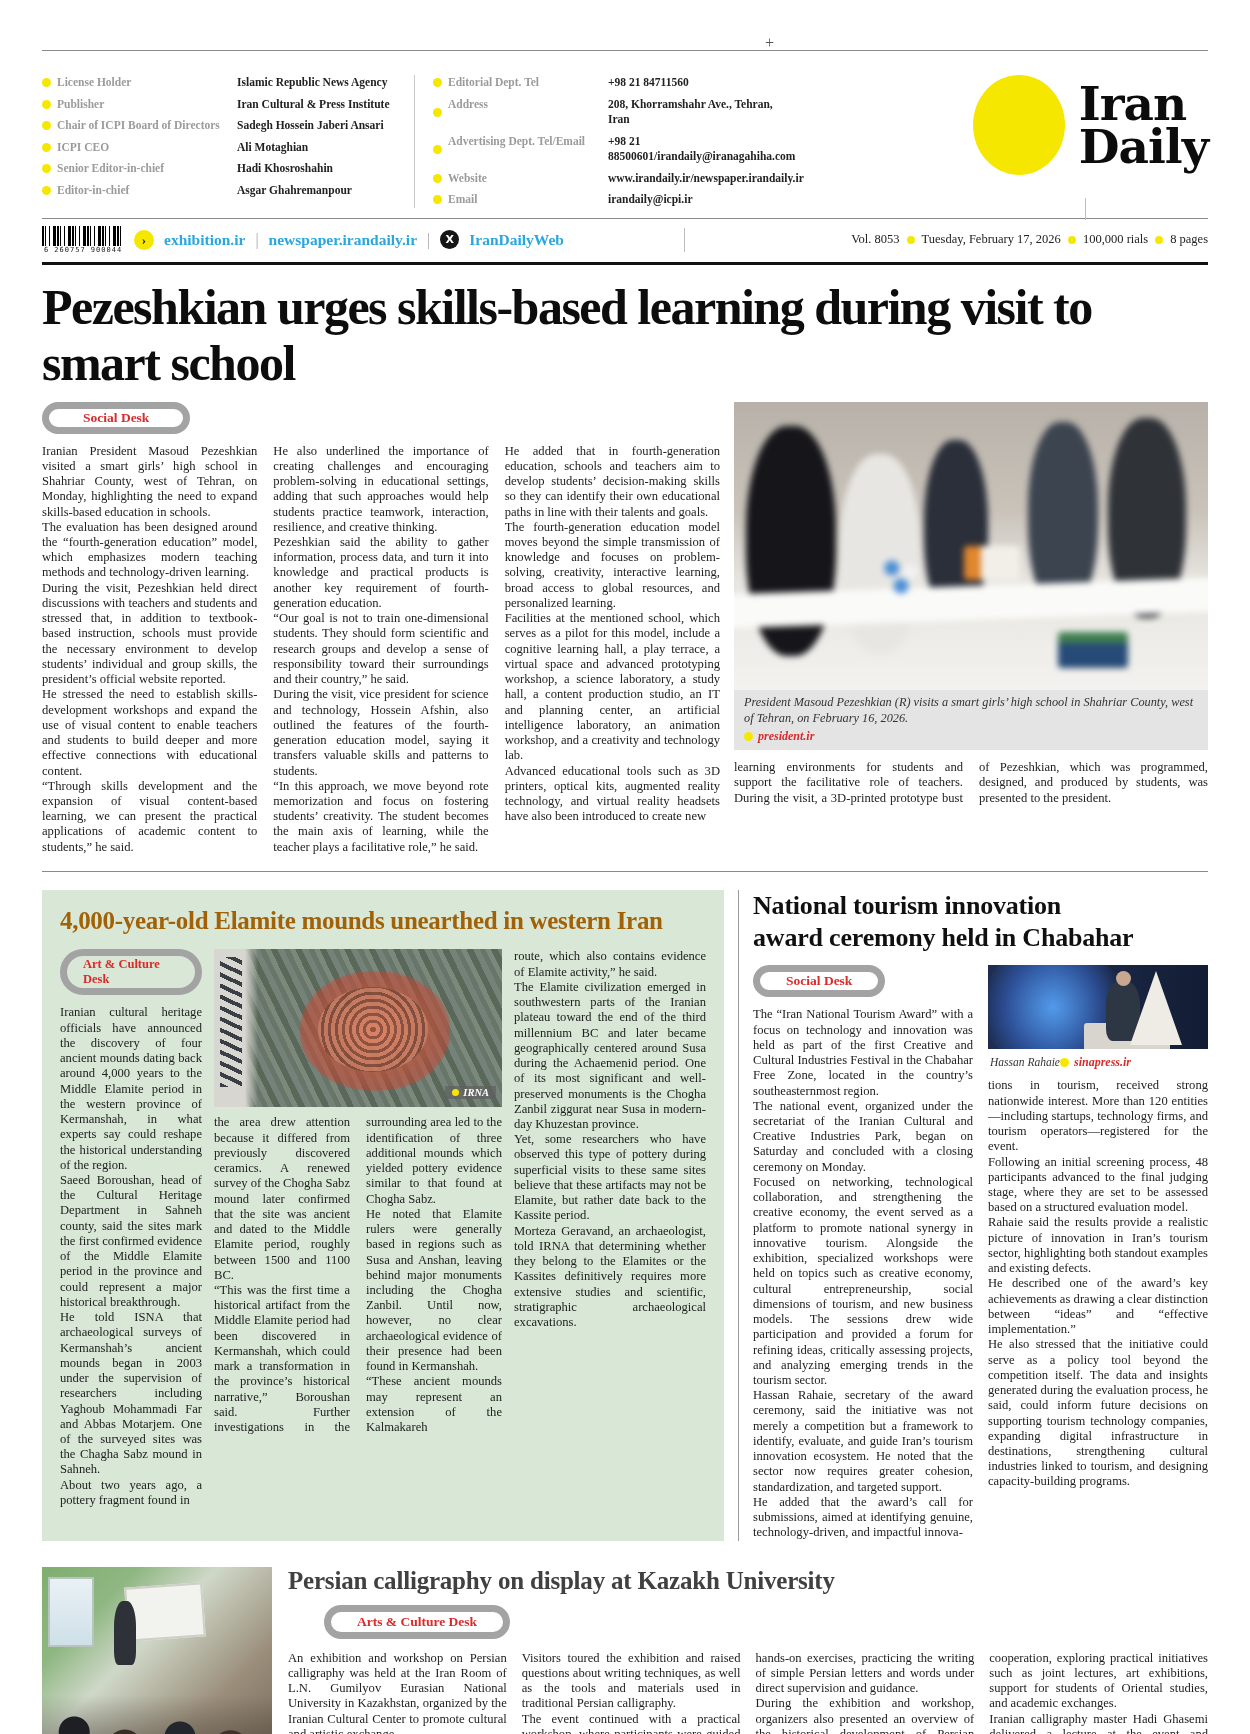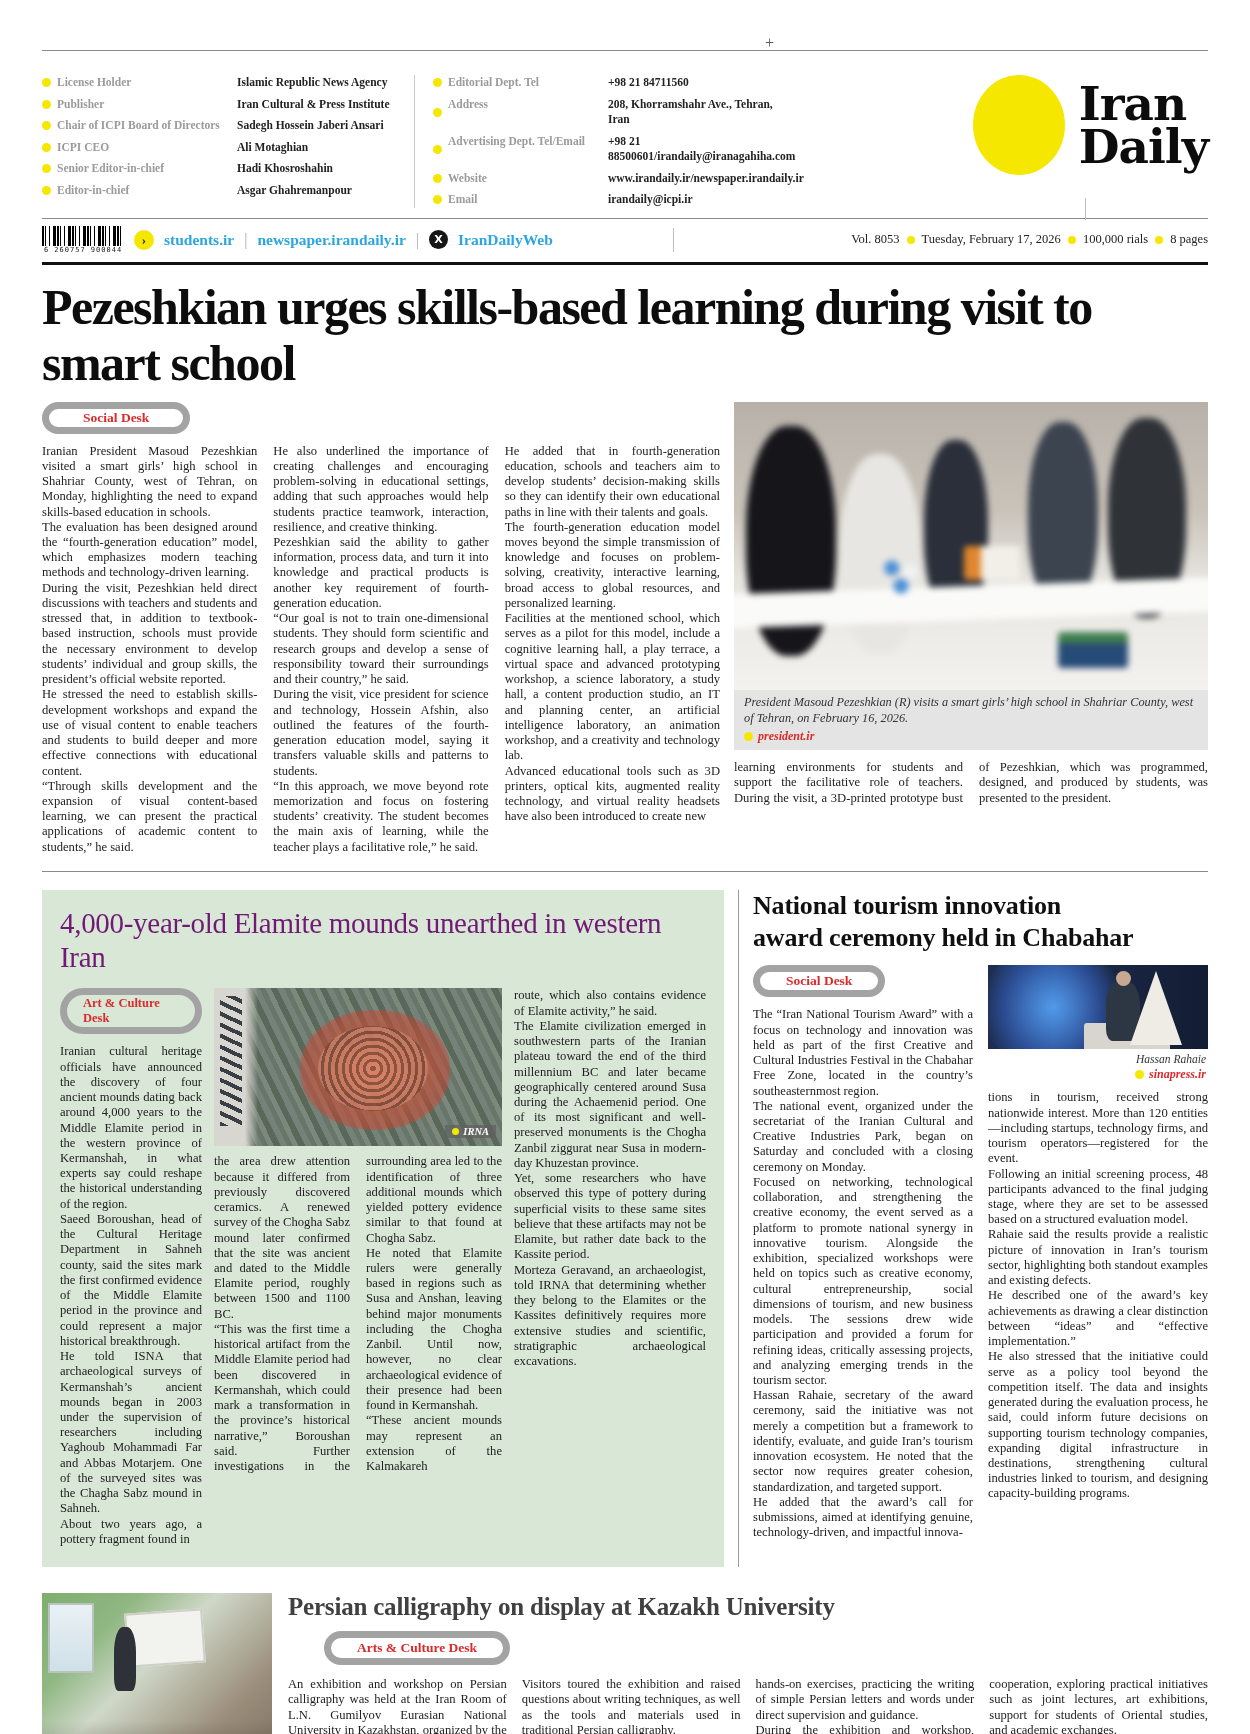--- a/index.html
+++ b/index.html
@@ -67,21 +67,21 @@
   .caption-bar{background:#e4e4e4;padding:5px 10px 6px;font-style:italic;font-size:12.3px;line-height:1.3;color:#333}
   .credit-line{display:flex;align-items:center;gap:5px;font-style:italic;font-size:12px;color:var(--red);font-weight:bold;padding-top:2px}
   .credit-line .bullet{width:9px;height:9px;border-radius:50%;background:var(--yellow)}
   .a1-cont{margin-top:10px}
 
   .mid-rule{margin:16px 0 0}
 
   
   .row2{display:flex;margin-top:18px;align-items:stretch}
   .green-box{width:682px;flex:0 0 682px;background:var(--green);padding:16px 18px 20px}
-  .green-headline{font-size:29px;font-weight:normal;line-height:1.18;color:#701a75;letter-spacing:-.3px}
+  .green-headline{font-size:25px;font-weight:bold;line-height:1.18;color:#a16207;letter-spacing:-.3px}
   .a2-grid{display:flex;gap:12px;margin-top:14px}
   .a2-col1{width:142px;flex:0 0 142px}
   .a2-mid{width:288px;flex:0 0 288px}
   .a2-col4{flex:1}
   .a2-col1 .desk-badge{margin-bottom:10px;padding:1px 16px;font-size:12.5px}
   .photo-aerial{height:158px;background:
       repeating-linear-gradient(64deg,#68766a 0 5px,#7b887b 5px 10px,#596859 10px 16px,#74827a 16px 22px);margin-bottom:8px}
   .aerial-industrial{position:absolute;left:0;top:0;width:44px;height:100%;background:linear-gradient(90deg,#d8d6d0 0 70%,rgba(216,214,208,0) 100%)}
   .aerial-trucks{position:absolute;left:6px;top:8px;width:22px;height:130px;background:repeating-linear-gradient(25deg,#3a3f46 0 4px,#d8d6d0 4px 10px)}
   .aerial-mound{position:absolute;left:86px;top:22px;width:150px;height:120px;border-radius:48%;background:radial-gradient(ellipse at center,rgba(214,110,80,.95) 0%,rgba(190,85,60,.75) 45%,rgba(220,60,40,.45) 68%,rgba(220,60,40,0) 78%)}
@@ -94,21 +94,21 @@
   .tourism-headline{font-size:26px;font-weight:bold;line-height:1.22;color:#101010;letter-spacing:-.2px}
   .a3-grid{display:flex;gap:15px;margin-top:12px}
   .a3-col{flex:1}
   .a3-col .desk-badge{margin-bottom:10px;padding:1px 26px}
   .photo-tourism{height:84px;background:linear-gradient(90deg,#1d2c4e 0%,#24406e 30%,#1a2744 55%,#121c33 100%)}
   .tour-glow{position:absolute;left:-10px;top:-18px;width:150px;height:120px;border-radius:50%;background:radial-gradient(circle,rgba(90,170,255,.85) 0%,rgba(60,110,220,.45) 50%,rgba(60,110,220,0) 75%)}
   .tour-flag{position:absolute;right:26px;top:6px;width:0;height:0;border-left:26px solid transparent;border-right:26px solid transparent;border-bottom:74px solid #efece6}
   .tour-figure{position:absolute;left:118px;top:16px;width:34px;height:60px;border-radius:40% 40% 20% 20%;background:#2d3744}
   .tour-head{position:absolute;left:128px;top:6px;width:15px;height:15px;border-radius:50%;background:#c8a890}
   .tour-podium{position:absolute;left:96px;bottom:-4px;width:86px;height:30px;background:#d8d5cf;border-radius:3px 3px 0 0}
-  .tour-caption{display:flex;flex-direction:column;align-items:flex-end;padding:4px 2px 8px;font-size:11.5px}
+  .tour-caption{display:flex;flex-direction:row;align-items:center;padding:4px 2px 8px;font-size:11.5px}
   .tour-caption .name{font-style:italic;color:#333}
 
   
   .a4{display:flex;gap:16px;margin-top:26px}
   .photo-class{width:230px;flex:0 0 230px;height:212px;background:linear-gradient(135deg,#7fae6f 0%,#8fb782 22%,#cfd8c8 40%,#9a8d7a 70%,#6e6253 100%)}
   .class-board{position:absolute;left:84px;top:18px;width:78px;height:54px;background:#f2f2ee;border:2px solid #cfcfc7;transform:rotate(-4deg)}
   .class-teacher{position:absolute;left:72px;top:34px;width:22px;height:64px;border-radius:40% 40% 20% 20%;background:#2e3238}
   .class-window{position:absolute;left:6px;top:10px;width:46px;height:70px;background:linear-gradient(180deg,#e9f1f5 0%,#cfe0e8 100%);border:2px solid #b9c4bf}
   .class-heads{position:absolute;left:0;bottom:0;width:100%;height:84px;background:
       radial-gradient(circle at 14% 44%,#1d1f24 0 15px,transparent 16px),
@@ -200,21 +200,21 @@
   </header>
 
   <hr class="rule">
 
   <div class="strip">
     <div class="barcode-wrap">
       <div class="barcode"></div>
       <span class="barcode-digits">6 260757 900044</span>
     </div>
     <span class="chip">›</span>
-    <a class="strip-link" href="#">students.ir</a>
+    <a class="strip-link" href="#">exhibition.ir</a>
     <span class="strip-sep">|</span>
     <a class="strip-link" href="#">newspaper.irandaily.ir</a>
     <span class="strip-sep">|</span>
     <span class="x-badge">X</span>
     <a class="strip-link" href="#">IranDailyWeb</a>
     <div class="strip-vline"></div>
     <div class="strip-meta">
       <span>Vol. 8053</span>
       <span class="bullet"></span>
       <span>Tuesday, February 17, 2026</span>

